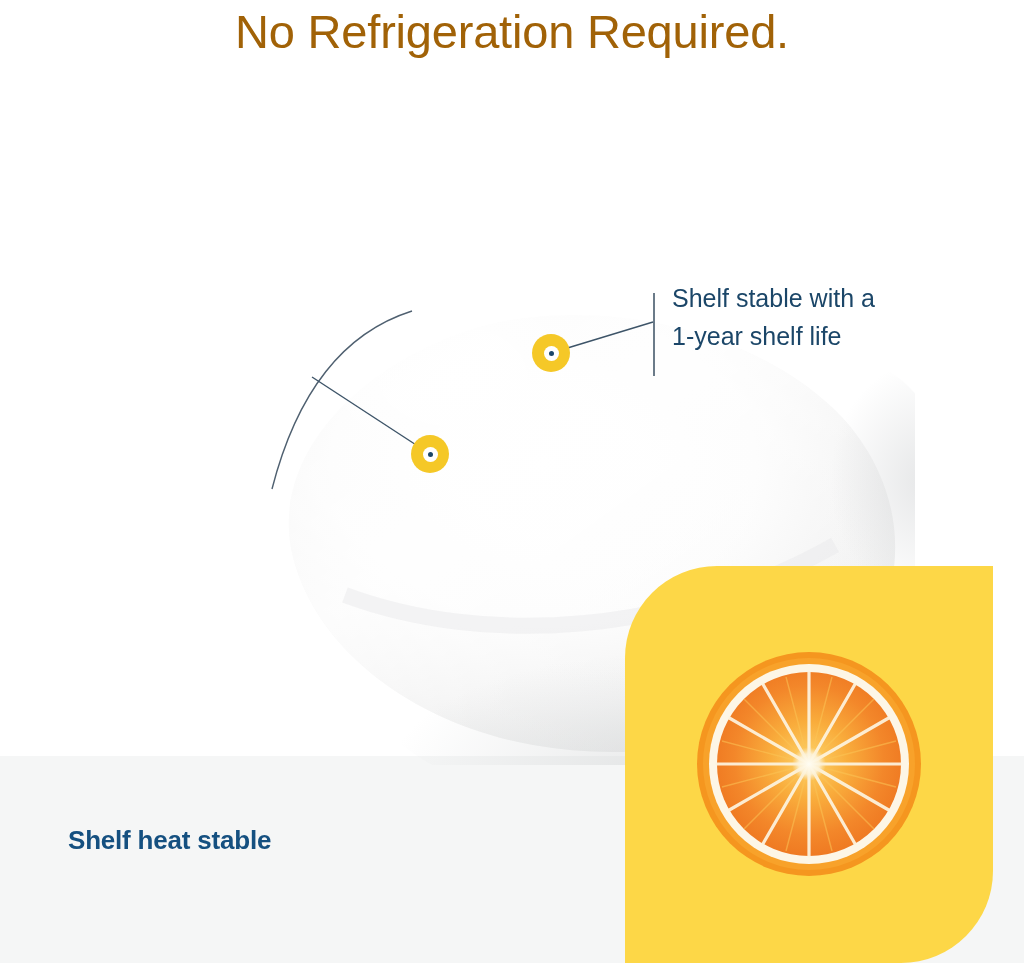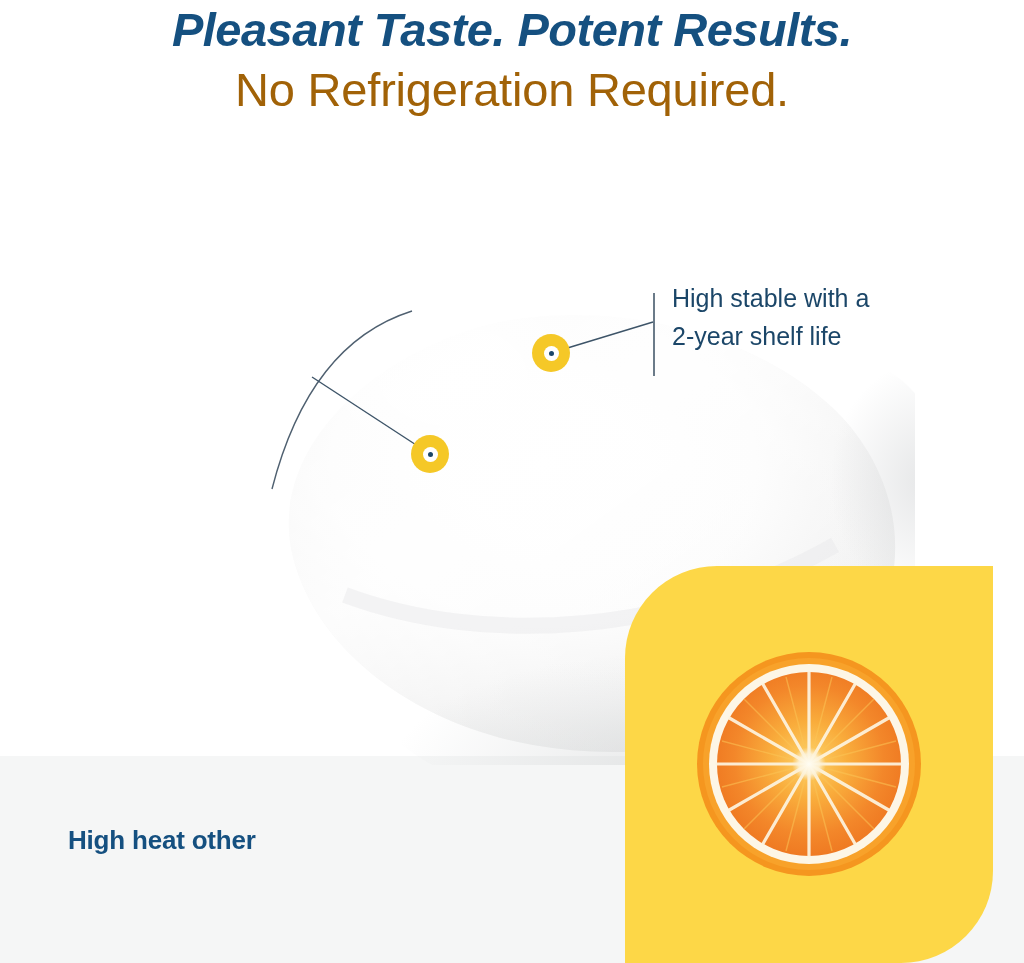--- a/index.html
+++ b/index.html
@@ -170,21 +170,20 @@
   .bottom-caption span { display: block; }
 </style>
 </head>
 <body>
 
 <div id="page">
 
   <div class="bottom-band"></div>
 
   <div class="headline">
-    <span class="headline-l1">Pleasant Taste. Potent Results.</span>
     <span class="headline-l2">No Refrigeration Required.</span>
   </div>
 
   <div class="softgel-wrap">
     <svg class="softgel" viewBox="0 0 640 470" xmlns="http://www.w3.org/2000/svg">
       <defs>
         <radialGradient id="gelBody" cx="42%" cy="34%" r="78%">
           <stop offset="0%" stop-color="#ffffff"></stop>
           <stop offset="45%" stop-color="#fcfcfc"></stop>
           <stop offset="72%" stop-color="#f2f2f2"></stop>
@@ -305,21 +304,21 @@
 
   <div class="dot" id="dot-flavor">
     <span class="dot-inner"></span>
   </div>
   <div class="dot" id="dot-shelf">
     <span class="dot-inner"></span>
   </div>
 
 
   <div class="callout-right">
-    <span>High stable with a</span><br>
-    <span>2-year shelf life</span>
+    <span>Shelf stable with a</span><br>
+    <span>1-year shelf life</span>
   </div>
 
   <div class="bottom-caption">
-    <span>High heat other</span>
+    <span>Shelf heat stable</span>
   </div>
 
 </div>
 
 </body></html>

